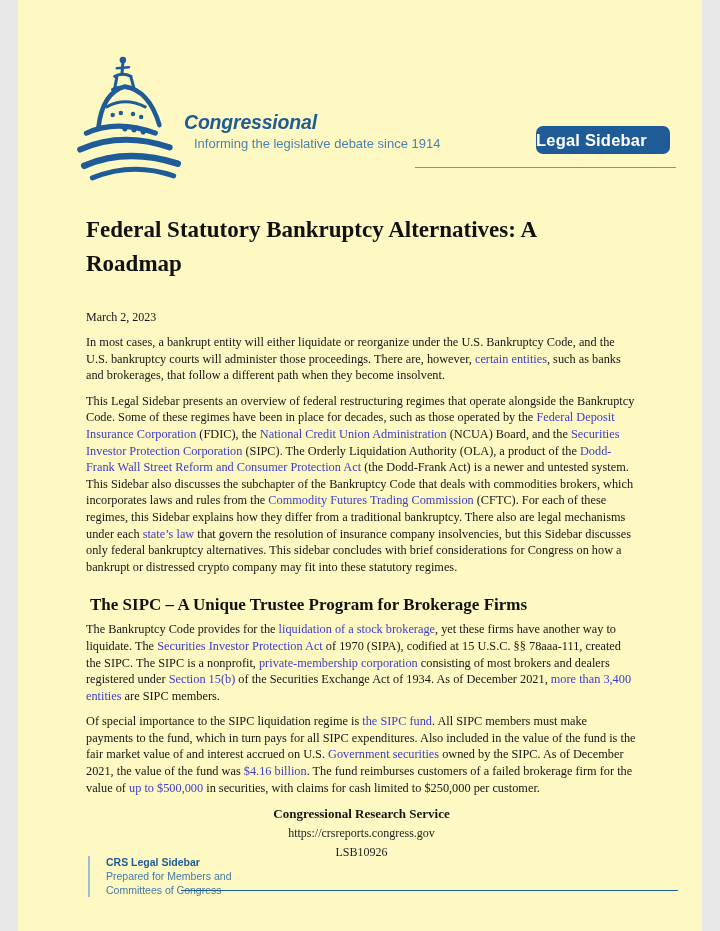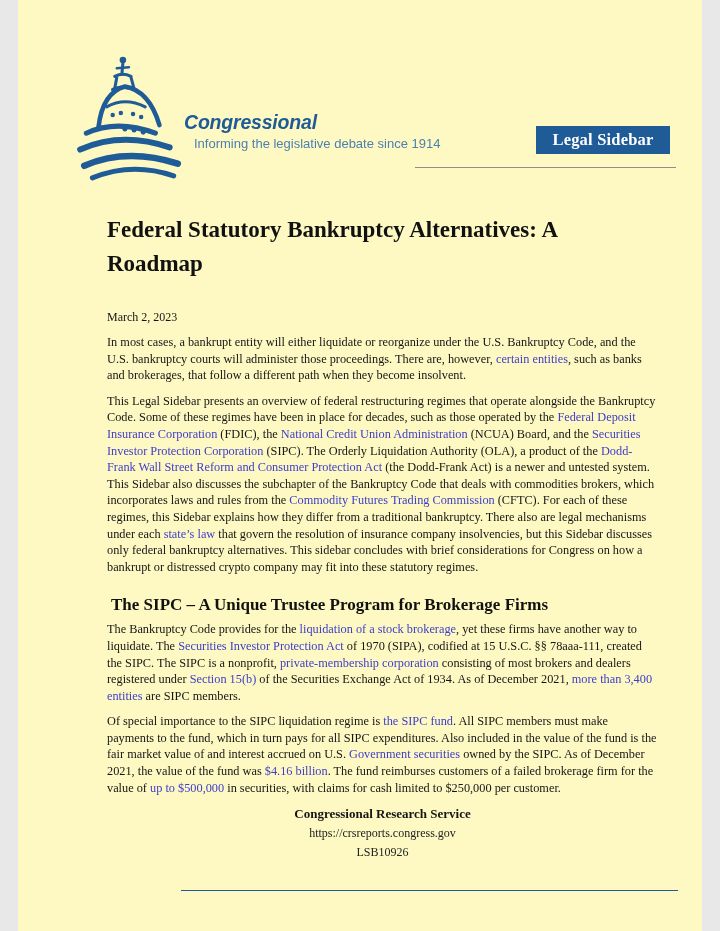--- a/index.html
+++ b/index.html
@@ -19,27 +19,27 @@
   .tagline {
     margin:3px 0 0 10px; font-family:"Liberation Sans", sans-serif;
     font-size:13px; color:var(--tagline-blue);
   }
   .header-rule {
     position:absolute; left:397px; top:167px; width:261px; height:0;
     border-top:1.3px solid var(--rule-gray);
   }
   .badge {
     position:absolute; left:518px; top:126px; width:134px; height:28px;
-    background:var(--crs-blue); color:#ffffff; text-align:center;
-    font-family:Liberation Serif, serif; font-weight:bold;
-    font-size:16.5px; line-height:28px; letter-spacing:0.2px;
+    background:var(--crs-blue); color:#ffffff; text-align:left;
+    font-family:Liberation Sans, sans-serif; font-weight:bold;
+    font-size:16.5px; line-height:28px; letter-spacing:0.2px;border-radius:7px;
   }
 
   
-  .main { position:absolute; left:89px; top:213px; width:551px; }
+  .main { position:absolute; left:68px; top:213px; width:551px; }
   .title { margin:0; font-weight:bold; font-size:23px; line-height:34px; color:#111; }
   .date  { margin-top:29px; font-size:12px; }
   p.body { margin:9px 0 0 0; font-size:12.3px; line-height:16.6px; }
   p.body.tight { margin-top:6px; }
   .section-heading { margin:20px 0 0 4px; font-weight:bold; font-size:17px; line-height:20px; color:#111; }
   .inline-link { color:var(--link-blue); text-decoration:none; cursor:pointer; }
 
   .sig { margin-top:8px; text-align:center; }
   .sig-org { font-weight:bold; font-size:13px; line-height:20px; }
   .sig-url, .sig-id { font-size:12px; line-height:19px; color:#222; }
@@ -107,15 +107,20 @@
     <p class="body tight"><span>The Bankruptcy Code provides for the </span><a class="inline-link">liquidation of a stock brokerage</a><span>, yet these firms have another way to liquidate. The </span><a class="inline-link">Securities Investor Protection Act</a><span> of 1970 (SIPA), codified at 15 U.S.C. §§ 78aaa-111, created the SIPC. The SIPC is a nonprofit, </span><a class="inline-link">private-membership corporation</a><span> consisting of most brokers and dealers registered under </span><a class="inline-link">Section 15(b)</a><span> of the Securities Exchange Act of 1934. As of December 2021, </span><a class="inline-link">more than 3,400 entities</a><span> are SIPC members.</span></p>
     <p class="body"><span>Of special importance to the SIPC liquidation regime is </span><a class="inline-link">the SIPC fund</a><span>. All SIPC members must make payments to the fund, which in turn pays for all SIPC expenditures. Also included in the value of the fund is the fair market value of and interest accrued on U.S. </span><a class="inline-link">Government securities</a><span> owned by the SIPC. As of December 2021, the value of the fund was </span><a class="inline-link">$4.16 billion</a><span>. The fund reimburses customers of a failed brokerage firm for the value of </span><a class="inline-link">up to $500,000</a><span> in securities, with claims for cash limited to $250,000 per customer.</span></p>
 
     <div class="sig">
       <div class="sig-org">Congressional Research Service</div>
       <div class="sig-url">https://crsreports.congress.gov</div>
       <div class="sig-id">LSB10926</div>
     </div>
   </div>
 
+  <div class="footer-left">
+    <div class="fl-bold">CRS Legal Sidebar</div>
+    <div class="fl-line">Prepared for Members and</div>
+    <div class="fl-line">Committees of Congress</div>
+  </div>
   <div class="footer-rule"></div>
 
 </div>
 
 </body></html>

